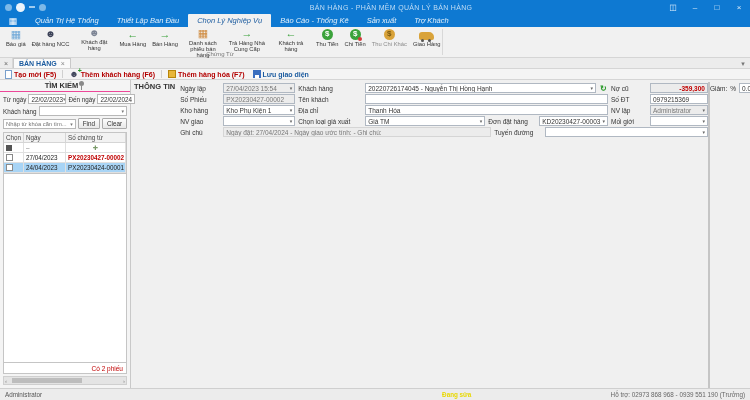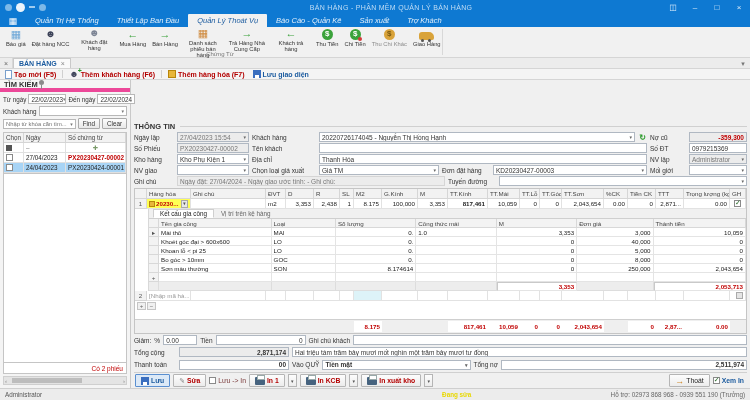--- a/index.html
+++ b/index.html
@@ -62,21 +62,21 @@
   .ic-floppy { width:8px; height:8px; background:#3a6ebf; position:relative; display:inline-block; }
   .ic-floppy::after { content:""; position:absolute; left:2px; bottom:0; width:4px; height:3px; background:#fff; }
   .ic-person-add { position:relative; font-size:9px; color:#3c4258; line-height:1; }
   .ic-person-add::after { content:"+"; position:absolute; right:-3px; top:-3px; color:#2a9a2a; font-size:7px; font-weight:bold; }
 
   
   .content { flex:1; display:flex; min-height:0; }
 
   
   .left-panel { width:131px; border-right:1px solid #c9c9c9; background:#f4f4f4; display:flex; flex-direction:column; flex:0 0 auto; }
-  .lp-header { height:12px; display:flex; align-items:center; justify-content:flex-start; padding:0 4px; font-size:7.5px; font-weight:bold; color:#333; border-bottom:4px solid #ec4899; }
+  .lp-header { height:12px; display:flex; align-items:center; justify-content:center; padding:0 4px; font-size:7.5px; font-weight:bold; color:#333; border-bottom:1px solid #ec4899; }
   .pin { width:7px; height:9px; position:relative; }
   .pin::before { content:""; position:absolute; top:0; left:1px; width:5px; height:5px; border-radius:50%; background:#8a8a8a; }
   .pin::after { content:""; position:absolute; top:5px; left:3px; width:1px; height:4px; background:#8a8a8a; }
   .lp-row { display:flex; align-items:center; gap:2px; padding:2px 3px 0 3px; font-size:6.3px; color:#333; }
   .lfield { background:#fff; border:1px solid #b8b8b8; height:10px; display:flex; align-items:center; padding:0 2px; font-size:6.3px; position:relative; }
   .lfield .dd { margin-left:auto; color:#777; font-size:5px; }
   .lbtn { background:linear-gradient(#fdfdfd,#e8e8e8); border:1px solid #aaa; border-radius:1px; height:11px; padding:0 4px; font-size:6.3px; display:flex; align-items:center; }
   .lp-grid { margin:3px 3px 0 3px; border:1px solid #c5c5c5; background:#fff; font-size:6.3px; }
   .lg-row { display:grid; grid-template-columns:20px 42px 1fr; height:10px; }
   .lg-row > div { border-right:1px solid #e0e0e0; border-bottom:1px solid #e0e0e0; display:flex; align-items:center; padding:0 2px; overflow:hidden; white-space:nowrap; }
@@ -85,21 +85,21 @@
   .doc-red { color:#c00000; font-weight:bold; }
   .sq-dark { width:6px; height:6px; background:#555; display:inline-block; }
   .cb { width:7px; height:7px; border:1px solid #8a8a8a; background:#fff; display:inline-block; position:relative; }
   .cb.checked::after { content:"✓"; position:absolute; top:-2px; left:0; font-size:7px; color:#2a6a2a; }
   .lp-fill { flex:1; background:#fff; margin:0 3px; border-left:1px solid #c5c5c5; border-right:1px solid #c5c5c5; }
   .lp-count { margin:0 3px; border:1px solid #c5c5c5; background:#fff; height:12px; display:flex; align-items:center; justify-content:flex-end; padding:0 3px; color:#c00000; font-size:6.5px; }
   .lp-scroll { height:9px; margin:2px 3px 3px 3px; background:#e4e4e4; border:1px solid #cfcfcf; position:relative; display:flex; align-items:center; justify-content:space-between; padding:0 1px; color:#888; font-size:6px; }
   .lp-thumb { position:absolute; left:8px; top:1px; width:70px; height:5px; background:#bdbdbd; }
 
   
-  .main-panel { flex:1; display:flex; flex-direction:column; min-width:0; padding:2px 3px 0 3px;margin-top:40px; }
+  .main-panel { flex:1; display:flex; flex-direction:row; min-width:0; padding:2px 3px 0 3px; }
   .info-header { display:flex; align-items:center; gap:5px; height:9px; flex:0 0 auto; }
   .info-title { font-size:7.5px; font-weight:bold; color:#333; }
   .info-line { flex:1; height:1px; background:#d0d0d0; }
 
   .form { flex:0 0 auto; padding:1px 0 2px 0; display:flex; flex-direction:column; gap:1px; }
   .frow { display:flex; align-items:center; height:10px; gap:3px; font-size:6.5px; color:#333; }
   .flbl { flex:0 0 auto; }
   .w40{width:40px;} .w64{width:64px;} .w36{width:36px;} .w48{width:48px;}
   .field { background:#fff; border:1px solid #b0b8c2; height:10px; display:flex; align-items:center; padding:0 2px; font-size:6.5px; overflow:hidden; white-space:nowrap; position:relative; }
   .field .dd { margin-left:auto; color:#666; font-size:5px; padding-left:2px; }
@@ -183,22 +183,22 @@
       <span class="win-btn">–</span>
       <span class="win-btn">□</span>
       <span class="win-btn">×</span>
     </div>
   </div>
 
   <div class="ribbon-tabs">
     <div class="app-menu">▦</div>
     <div class="rtab">Quản Trị Hệ Thống</div>
     <div class="rtab">Thiết Lập Ban Đầu</div>
-    <div class="rtab active">Quản Lý Thoát Vụ</div>
-    <div class="rtab">Báo Cáo - Quản Kê</div>
+    <div class="rtab active">Chọn Lý Nghiệp Vụ</div>
+    <div class="rtab">Báo Cáo - Thống Kê</div>
     <div class="rtab">Sản xuất</div>
     <div class="rtab">Trợ Khách</div>
   </div>
 
   <div class="ribbon">
     <div class="ribbon-group">
       <div class="rbtn">
         <span class="ric">
             <span class="ic-grid">▦</span>
           </span>

